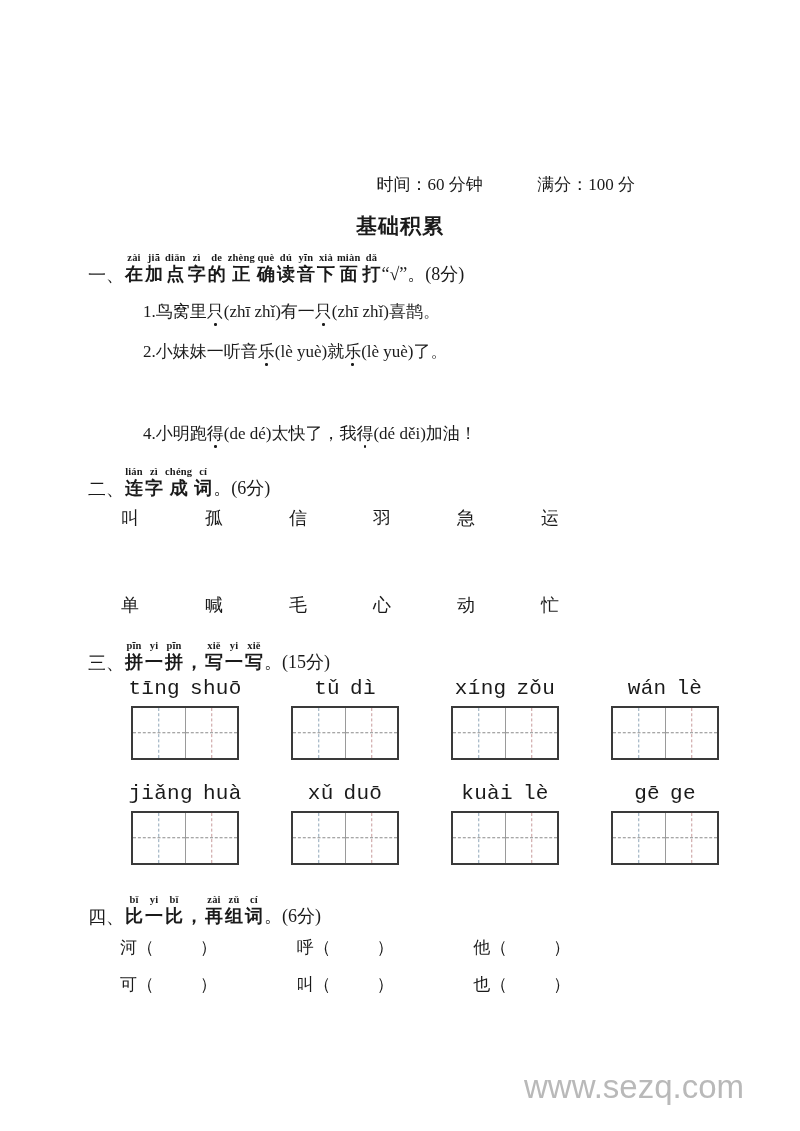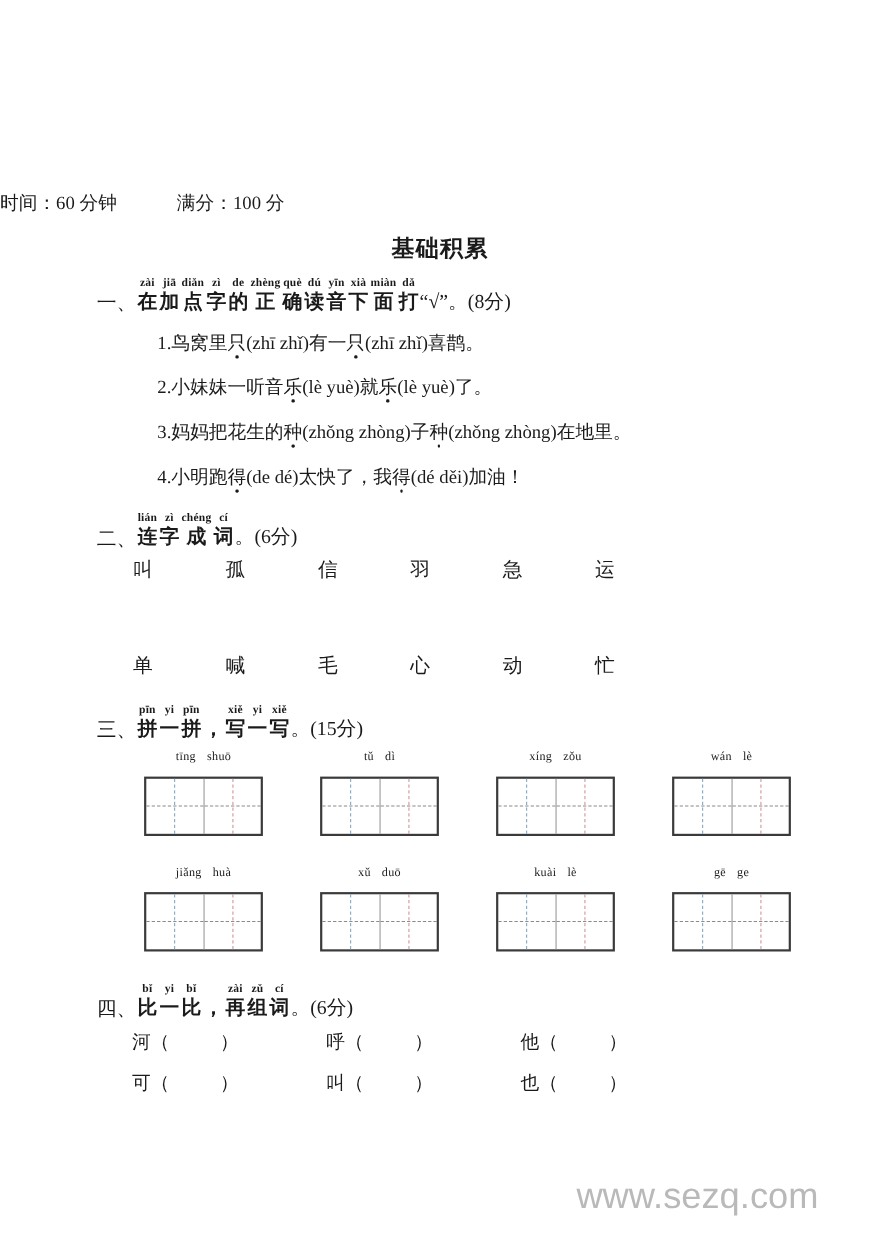--- a/index.html
+++ b/index.html
@@ -31,21 +31,21 @@
     text-align: center;
     font-size: 25px;
     font-weight: bold;
     letter-spacing: 1px;
   }
   .subtitle {
     position: absolute;
     top: 173px;
     left: 0;
     width: 635px;
-    text-align: left;
+    text-align: right;
     font-size: 17px;
   }
   .subtitle .gap { display: inline-block; width: 46px; }
 
   .section-banner {
     position: absolute;
     top: 212px;
     left: 0;
     width: 800px;
     text-align: center;
@@ -135,26 +135,26 @@
     display: flex;
     justify-content: space-between;
   }
   .grid-cell-wrap {
     width: 130px;
     display: flex;
     flex-direction: column;
     align-items: center;
   }
   .py-line {
-    font-size: 11px;
+    font-size: 21px;
     line-height: 17px;
     letter-spacing: 0.3px;
     margin-bottom: 9px;
     white-space: nowrap;
-    font-family: Liberation Serif, serif;
+    font-family: Liberation Mono, monospace;
   }
   .py-line .sp { display: inline-block; width: 10px; }
   .tzg {
     width: 108px;
     height: 54px;
     border: 2px solid #3a3a3a;
     box-sizing: border-box;
     display: flex;
     background: #fff;
   }
@@ -234,23 +234,20 @@
   </div>
 
   <div class="q1item" style="top:302px;">
     <span>1.</span><span>鸟窝里</span><span class="dotchar">只</span><span>(zhī  zhǐ)有一</span><span class="dotchar">只</span><span>(zhī  zhǐ)喜鹊。</span>
   </div>
 
   <div class="q1item" style="top:342px;">
     <span>2.</span><span>小妹妹一听音</span><span class="dotchar">乐</span><span>(lè  yuè)就</span><span class="dotchar">乐</span><span>(lè  yuè)了。</span>
   </div>
 
-  <div class="q1item" style="top:383px;">
-    <span>3.</span><span>妈妈把花生的</span><span class="dotchar">种</span><span>(zhǒng  zhòng)子</span><span class="dotchar">种</span><span>(zhǒng  zhòng)在地里。</span>
-  </div>
 
   <div class="q1item" style="top:424px;">
     <span>4.</span><span>小明跑</span><span class="dotchar">得</span><span>(de  dé)太快了，我</span><span class="dotchar">得</span><span>(dé  děi)加油！</span>
   </div>
 
   <div class="qhead" style="top:466px;">
     <span class="num">二、</span><span id="q2ruby"><span class="ruby"><span class="rt">lián</span><span class="rb">连</span></span><span class="ruby"><span class="rt">zì</span><span class="rb">字</span></span><span class="ruby"><span class="rt">chéng</span><span class="rb">成</span></span><span class="ruby"><span class="rt">cí</span><span class="rb">词</span></span></span><span class="tail">。(6分)</span>
   </div>
 
   <div class="charrow" id="q2top" style="top:508px;">

